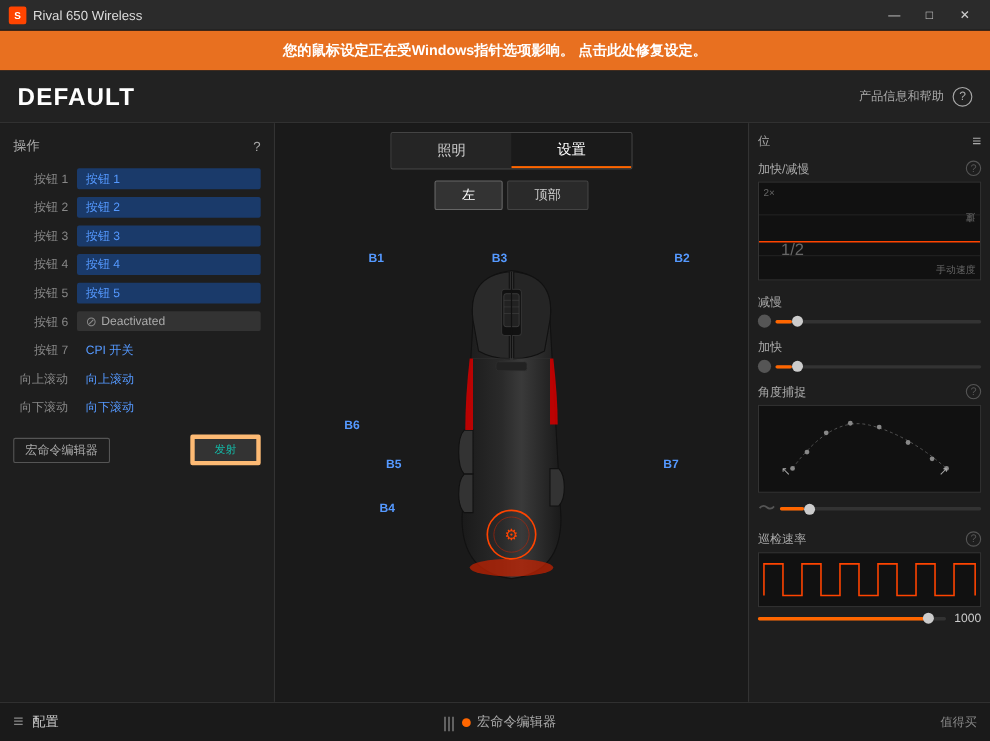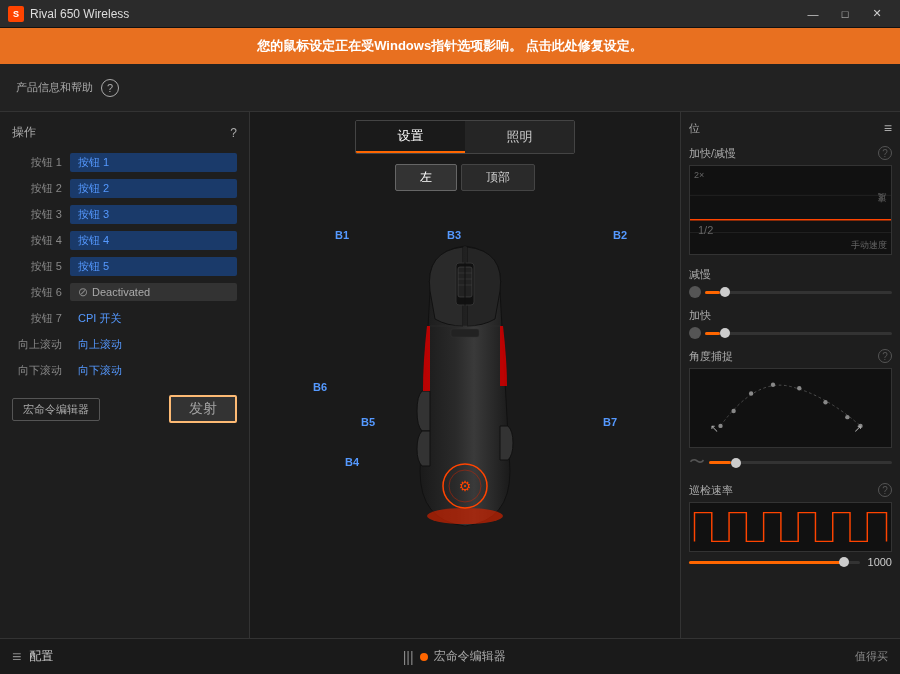--- a/index.html
+++ b/index.html
@@ -182,24 +182,24 @@
       background: transparent;
       border: 1px solid #555;
       color: #aaa;
       padding: 3px 10px;
       font-size: 11px;
       cursor: pointer;
       border-radius: 2px;
     }
     .fire-btn {
       background: #333;
-      border: 2px solid #fdba74;
-      color: #a3a3a3;
+      border: 4px solid #fdba74;
+      color: #14b8a6;
       padding: 3px 18px;
-      font-size: 14px;
+      font-size: 10px;
       cursor: pointer;
       border-radius: 2px;
     }
 
     
     .center-panel {
       flex: 1;
       background: #1a1a1a;
       display: flex;
       flex-direction: column;
@@ -271,21 +271,21 @@
     .button-label {
       position: absolute;
       color: #5599ff;
       font-size: 11px;
       font-weight: bold;
     }
     .b1 { top: 28px; left: 40px; }
     .b3 { top: 28px; left: 152px; }
     .b2 { top: 28px; right: 8px; }
     .b6 { top: 180px; left: 18px; }
-    .b5 { top: 215px; left: 18px; padding-left: 48px; }
+    .b5 { top: 215px; left: 8px; padding-left: 48px; }
     .b4 { top: 255px; left: 50px; }
     .b7 { top: 215px; right: 18px; }
 
     
     .right-panel {
       width: 220px;
       background: #1e1e1e;
       border-left: 1px solid #333;
       padding: 8px;
       flex-shrink: 0;
@@ -338,22 +338,22 @@
     .accel-label-2x {
       position: absolute;
       top: 4px;
       left: 4px;
       font-size: 9px;
       color: #666;
     }
     .accel-label-half {
       position: absolute;
       bottom: 18px;
-      left: 8px;
-      font-size: 11px;
+      left: 20px;
+      font-size: 15px;
       color: #666;
     }
     .accel-label-speed {
       position: absolute;
       bottom: 2px;
       right: 4px;
       font-size: 9px;
       color: #666;
     }
 
@@ -488,20 +488,21 @@
     <button class="titlebar-btn">□</button>
     <button class="titlebar-btn close">✕</button>
   </div>
 </div>
 
 <div class="warning-banner">
   <span>您的鼠标设定正在受Windows指针选项影响。 点击此处修复设定。</span>
 </div>
 
 <div class="header">
+  <span class="header-title">DEFAULT</span>
   <div class="header-right">
     <span>产品信息和帮助</span>
     <div class="help-icon">?</div>
   </div>
 </div>
 
 <div class="main-layout">
 
   <div class="left-panel">
     <div class="left-panel-header">
@@ -550,22 +551,22 @@
 
     <div class="macro-row">
       <button class="macro-btn">宏命令编辑器</button>
       <button class="fire-btn">发射</button>
     </div>
   </div>
 
   <div class="center-panel">
 
     <div class="tabs-row">
+      <button class="tab-btn">照明</button>
       <button class="tab-btn active">设置</button>
-      <button class="tab-btn">照明</button>
     </div>
 
     <div class="view-tabs">
       <button class="view-btn active">左</button>
       <button class="view-btn">顶部</button>
     </div>
 
     <div class="mouse-area">
       <div class="mouse-container">
 

